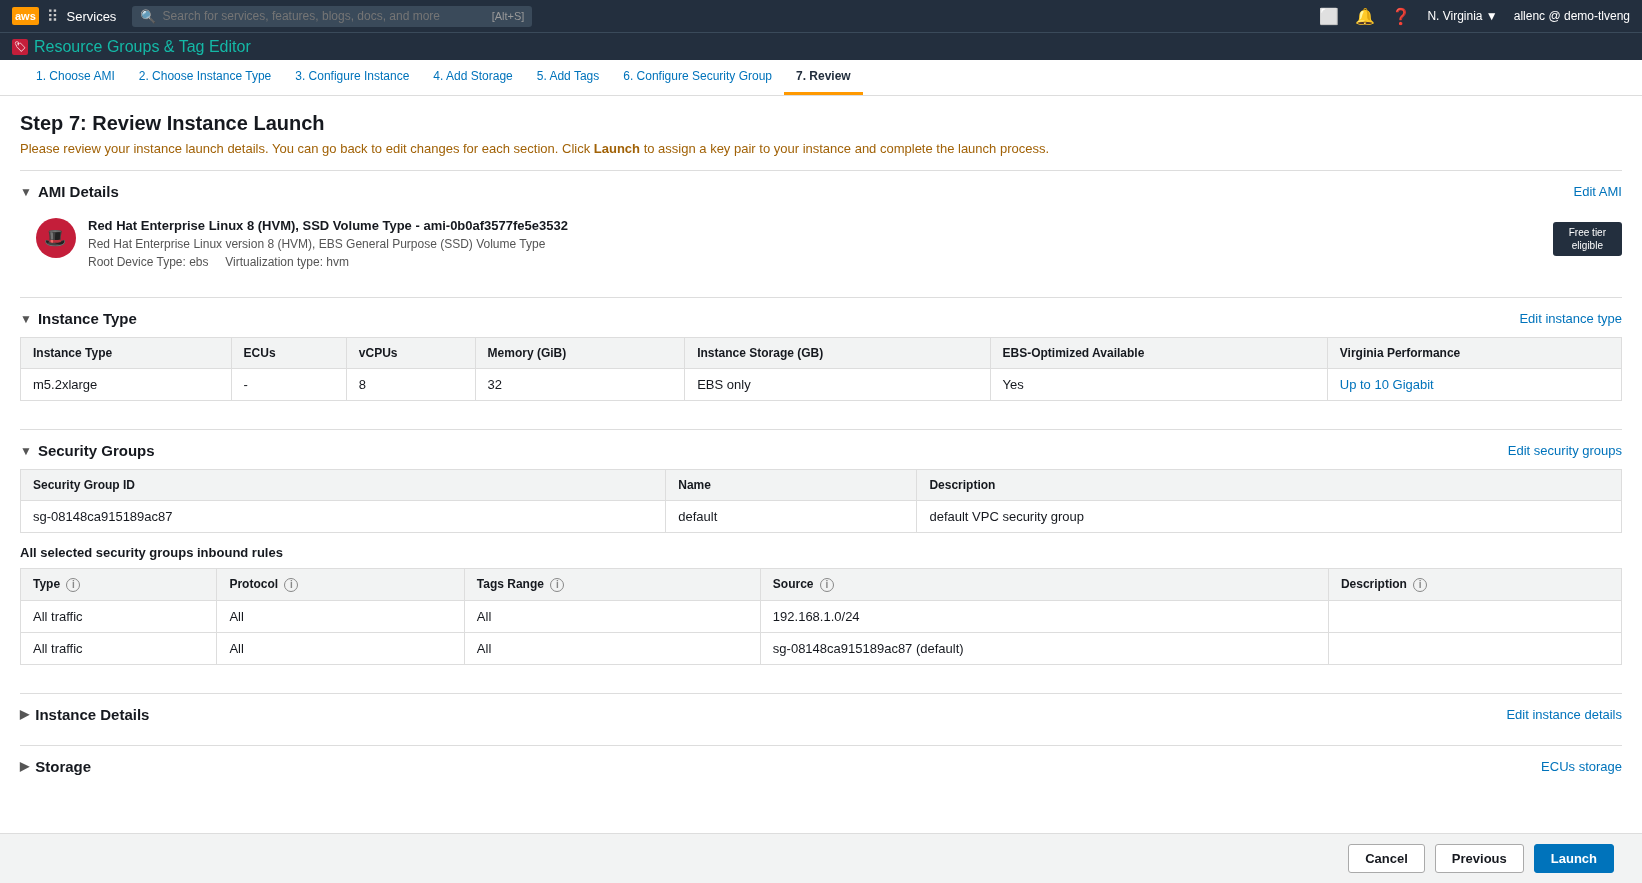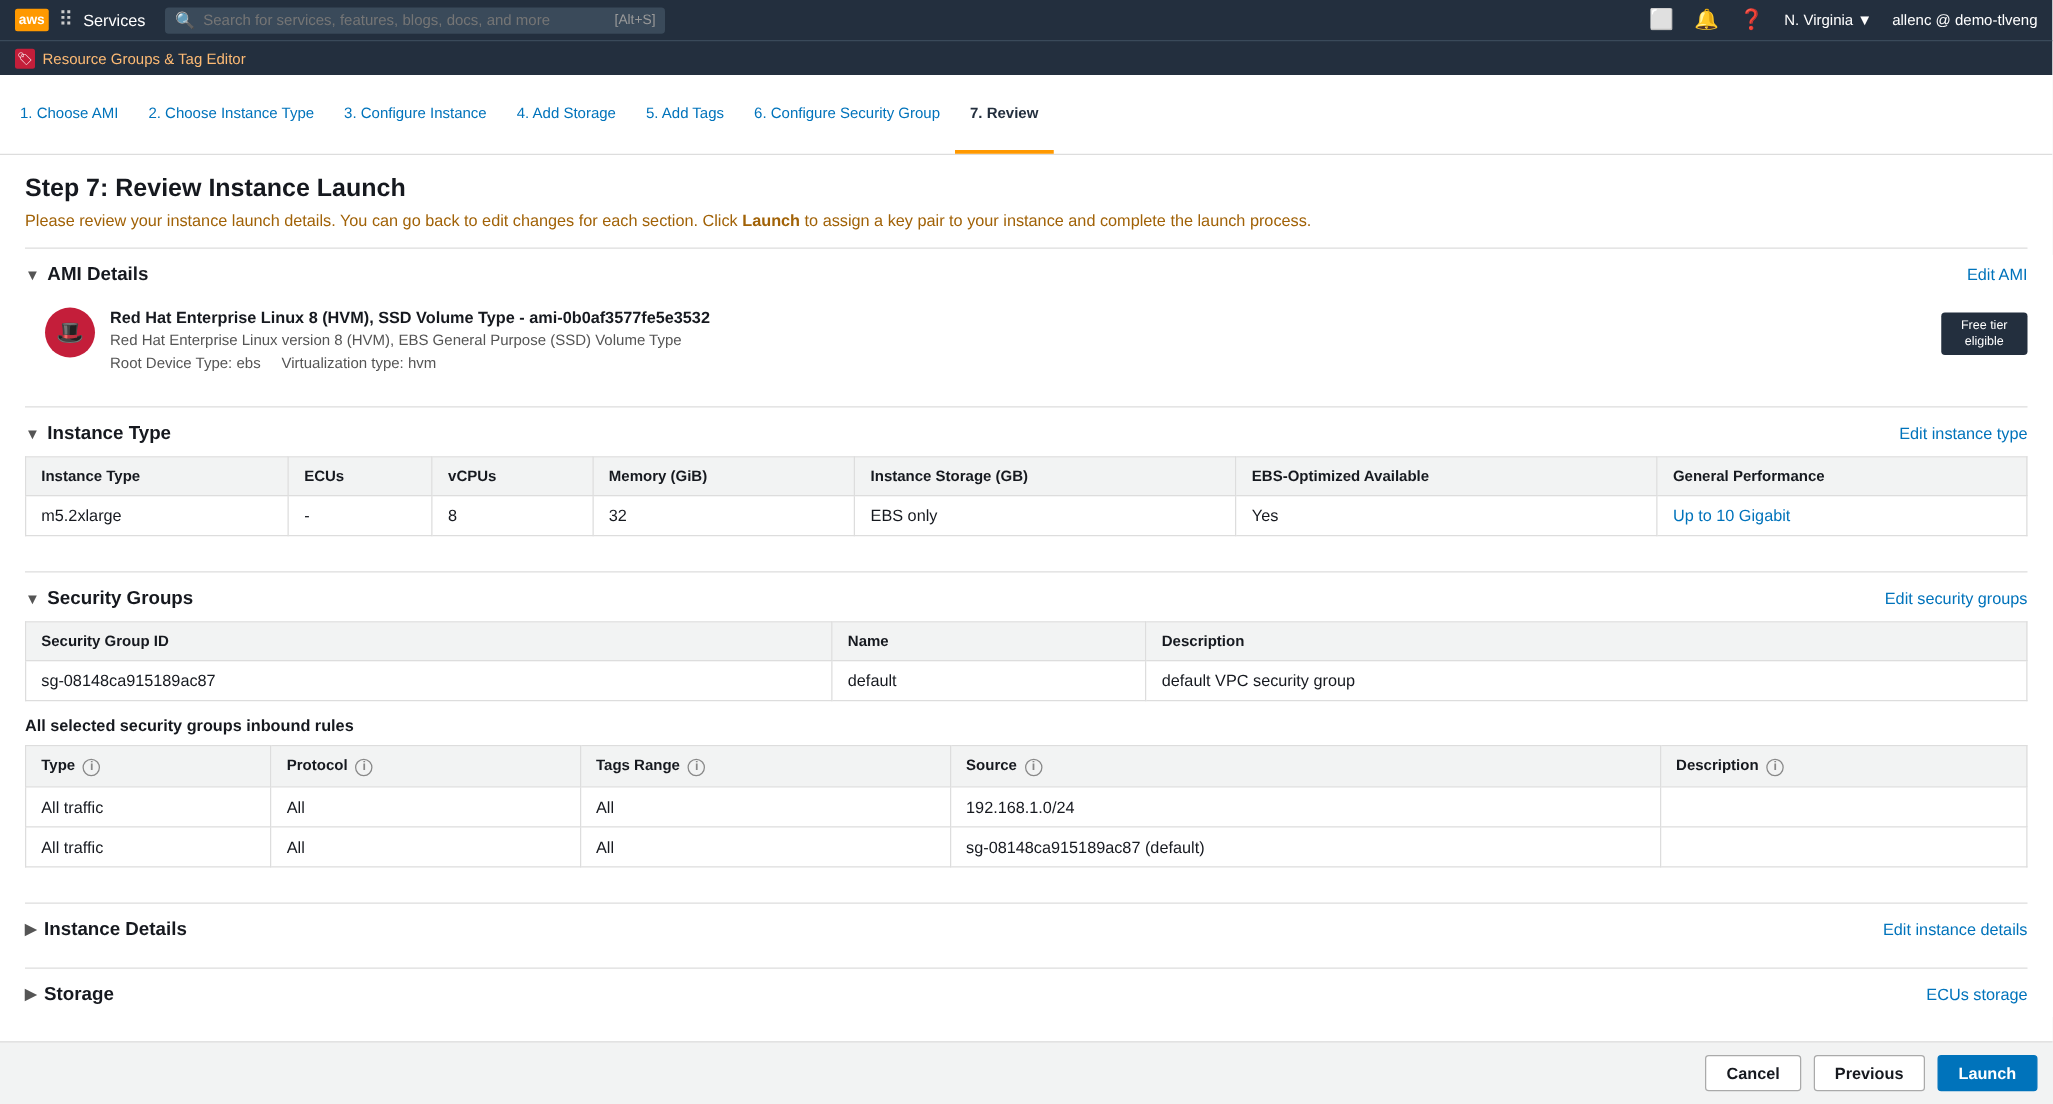--- a/index.html
+++ b/index.html
@@ -89,32 +89,32 @@
       height: 16px;
       background: #c41e3a;
       border-radius: 2px;
       display: flex;
       align-items: center;
       justify-content: center;
       font-size: 10px;
       color: #fff;
     }
     .resource-label {
-      color: #fdba74;
-      font-size: 12px;
+      color: #14b8a6;
+      font-size: 16px;
     }
 
     
     .wizard-steps {
       background: #fff;
       border-bottom: 1px solid #ddd;
-      padding: 0 4px;
-      display: flex;
-      align-items: center;
-      height: 64px;
+      padding: 0 24px;
+      display: flex;
+      align-items: center;
+      height: 36px;
       gap: 0;
     }
     .step {
       display: flex;
       align-items: center;
       padding: 0 12px;
       height: 100%;
       color: #0073bb;
       font-size: 12px;
       cursor: pointer;
@@ -240,21 +240,21 @@
     .inbound-label {
       font-weight: bold;
       font-size: 13px;
       margin: 12px 0 8px 0;
     }
 
     
     .footer {
       background: #f2f3f3;
       border-top: 1px solid #ddd;
-      padding: 10px 12px;
+      padding: 10px 28px;
       display: flex;
       justify-content: flex-end;
       align-items: center;
       gap: 10px;
       position: fixed;
       bottom: 0;
       width: 100%;
     }
     .btn {
       padding: 6px 16px;
@@ -393,21 +393,21 @@
     <div class="section-body">
       <table class="data-table">
         <thead>
           <tr>
             <th>Instance Type</th>
             <th>ECUs</th>
             <th>vCPUs</th>
             <th>Memory (GiB)</th>
             <th>Instance Storage (GB)</th>
             <th>EBS-Optimized Available</th>
-            <th>General Performance</th>
+            <th>Virginia Performance</th>
           </tr>
         </thead>
         <tbody>
           <tr>
             <td>m5.2xlarge</td>
             <td>-</td>
             <td>8</td>
             <td>32</td>
             <td>EBS only</td>
             <td>Yes</td>

